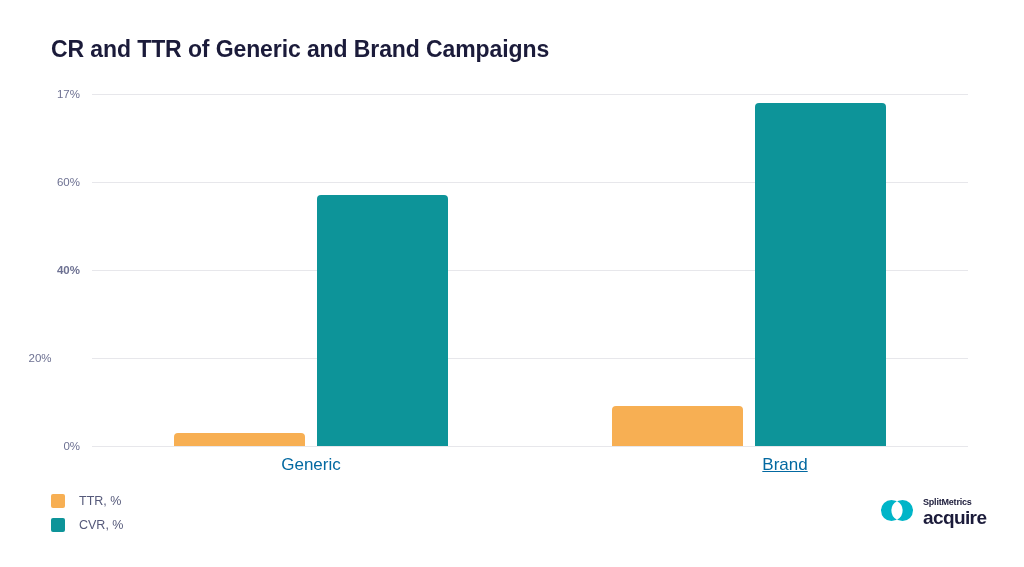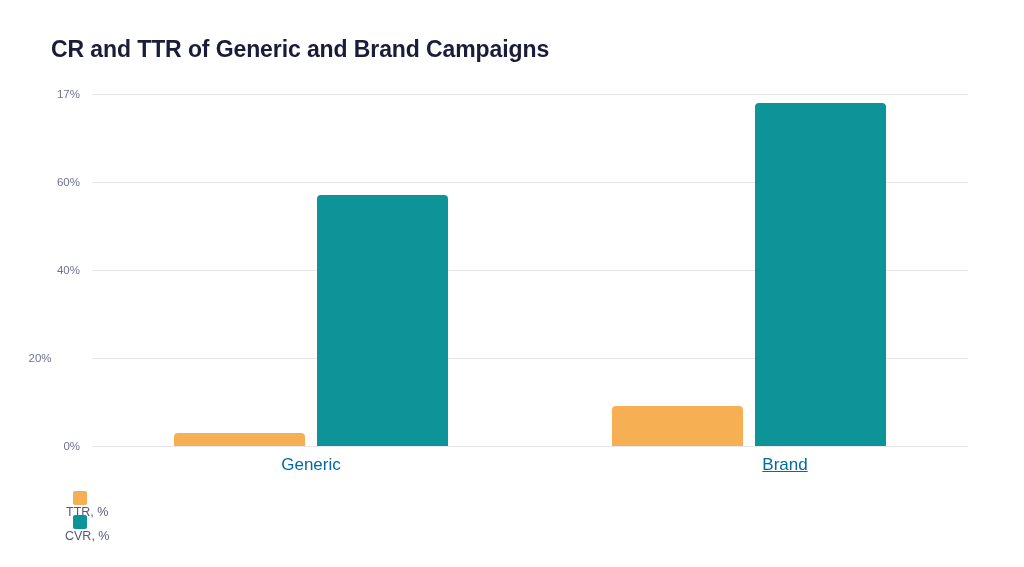--- a/index.html
+++ b/index.html
@@ -97,21 +97,20 @@
   #legend {
     position: absolute;
     left: 51px;
     top: 491px;
   }
   .legend-row {
     display: flex;
     align-items: center;
     height: 19px;
     margin-bottom: 5px;
-    flex-direction: column;
   }
   .legend-swatch {
     width: 14px;
     height: 14px;
     border-radius: 2px;
     flex: 0 0 auto;
   }
   .legend-label {
     margin-left: 14px;
     font-size: 12.5px;
@@ -149,21 +148,21 @@
 </head>
 <body>
 
 <div id="chart-card">
 
   <div id="chart-title">CR and TTR of Generic and Brand Campaigns</div>
 
   <div id="y-axis-labels">
       <div class="ytick" style="top: 352px;">0%</div>
       <div class="ytick" style="top: 264px; text-align: center;">20%</div>
-      <div class="ytick" style="top: 176px;">40%</div>
+      <div class="ytick" style="top: 176px; font-weight: bold;">40%</div>
       <div class="ytick" style="top: 88px; text-align: right;">60%</div>
       <div class="ytick" style="top: 0px;">17%</div>
     </div>
 
   <div id="plot-area">
       <div class="gridline" style="top: 352px;"></div>
       <div class="gridline" style="top: 264px;"></div>
       <div class="gridline" style="top: 176px;"></div>
       <div class="gridline" style="top: 88px;"></div>
       <div class="gridline" style="top: 0px;"></div>
@@ -182,14 +181,27 @@
       <div class="legend-row">
         <span class="legend-swatch" style="background: rgb(247, 175, 83);"></span>
         <span class="legend-label">TTR, %</span>
       </div>
       <div class="legend-row">
         <span class="legend-swatch" style="background: rgb(13, 148, 153);"></span>
         <span class="legend-label">CVR, %</span>
       </div>
     </div>
 
+  <div id="brand-logo">
+    <span id="logo-mark">
+      <svg width="34" height="27" viewBox="0 0 34 27" xmlns="http://www.w3.org/2000/svg">
+        <circle cx="11.5" cy="13.5" r="10.5" fill="#00b5c8"></circle>
+        <circle cx="22.5" cy="13.5" r="10.5" fill="#00b5c8"></circle>
+        <path d="M17 4.2 a10.5 10.5 0 0 1 0 18.6 a10.5 10.5 0 0 1 0 -18.6 z" fill="#ffffff"></path>
+      </svg>
+    </span>
+    <span id="logo-text">
+      <div id="logo-text-top">SplitMetrics</div>
+      <div id="logo-text-bottom">acquire</div>
+    </span>
+  </div>
 
 </div>
 
 </body></html>

